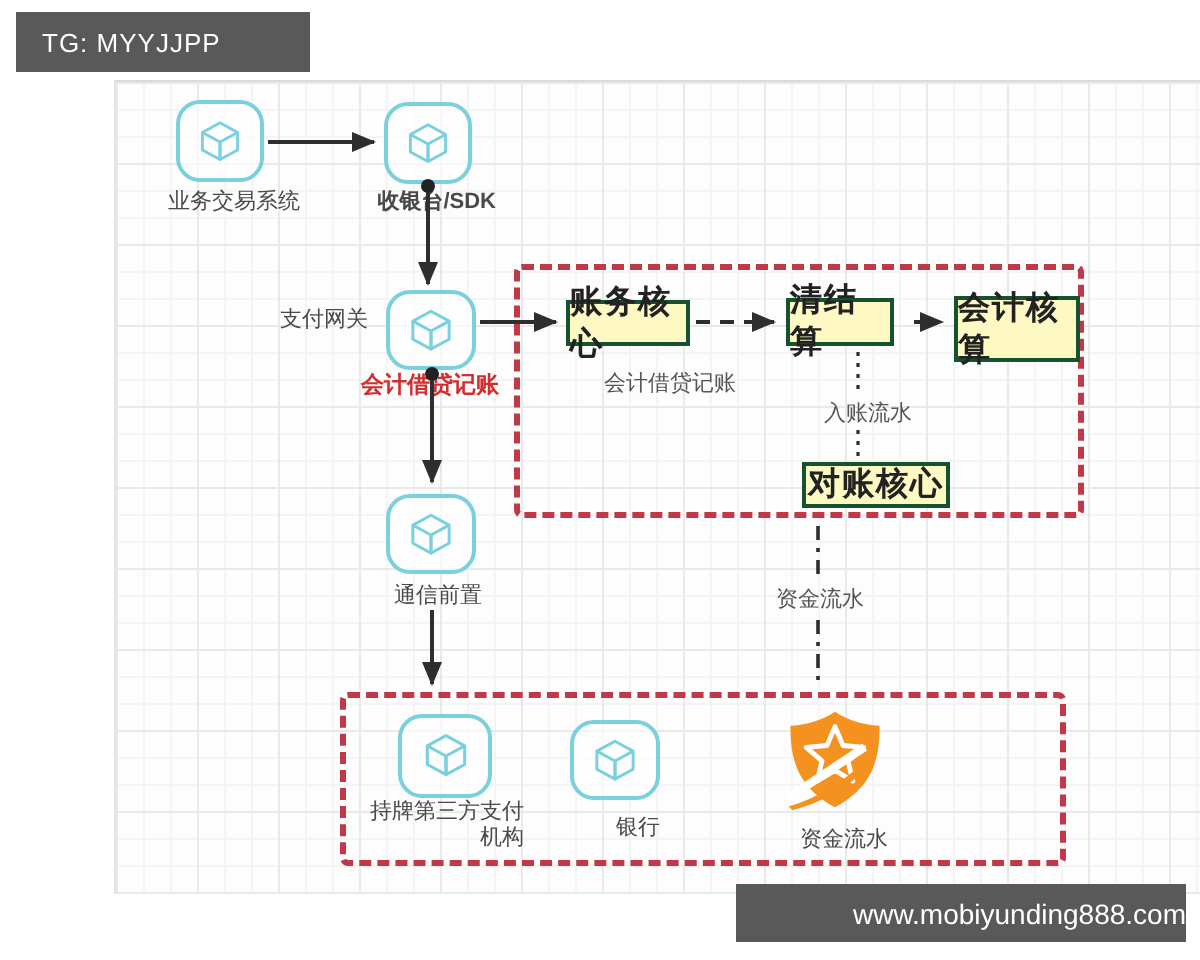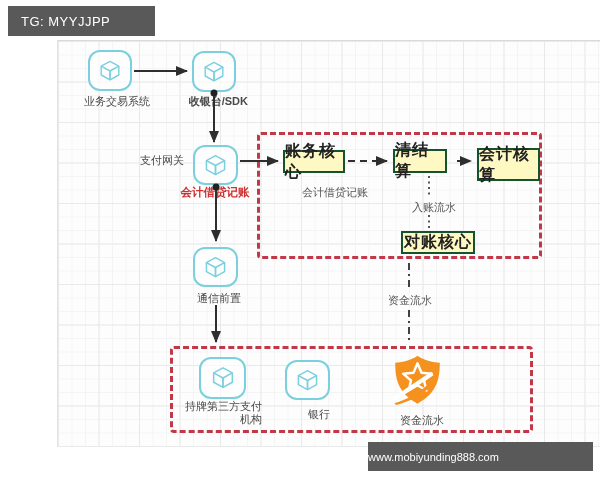--- a/index.html
+++ b/index.html
@@ -9,21 +9,21 @@
     font-family:"Liberation Sans","DejaVu Sans",sans-serif;
     -webkit-font-smoothing:antialiased;
   }
   .abs{position:absolute;}
   
   .banner{
     background:#595959;color:#ffffff;
     display:flex;align-items:center;
   }
   #tg-banner{left:8px;top:6px;width:134px;height:30px;font-size:13px;padding-left:13px;letter-spacing:.5px;}
-  #watermark{left:368px;top:442px;width:225px;height:29px;font-size:11px;justify-content:flex-start;}
+  #watermark{left:368px;top:442px;width:225px;height:29px;font-size:14px;justify-content:flex-end;}
   
   #canvas{
     left:57px;top:40px;width:543px;height:406px;
     background-color:#fdfdfd;
     background-image:
       linear-gradient(#e9e9e9 1px,transparent 1px),
       linear-gradient(90deg,#e9e9e9 1px,transparent 1px),
       linear-gradient(#f4f4f4 1px,transparent 1px),
       linear-gradient(90deg,#f4f4f4 1px,transparent 1px);
     background-size:40.5px 40.5px,40.5px 40.5px,13.5px 13.5px,13.5px 13.5px;

